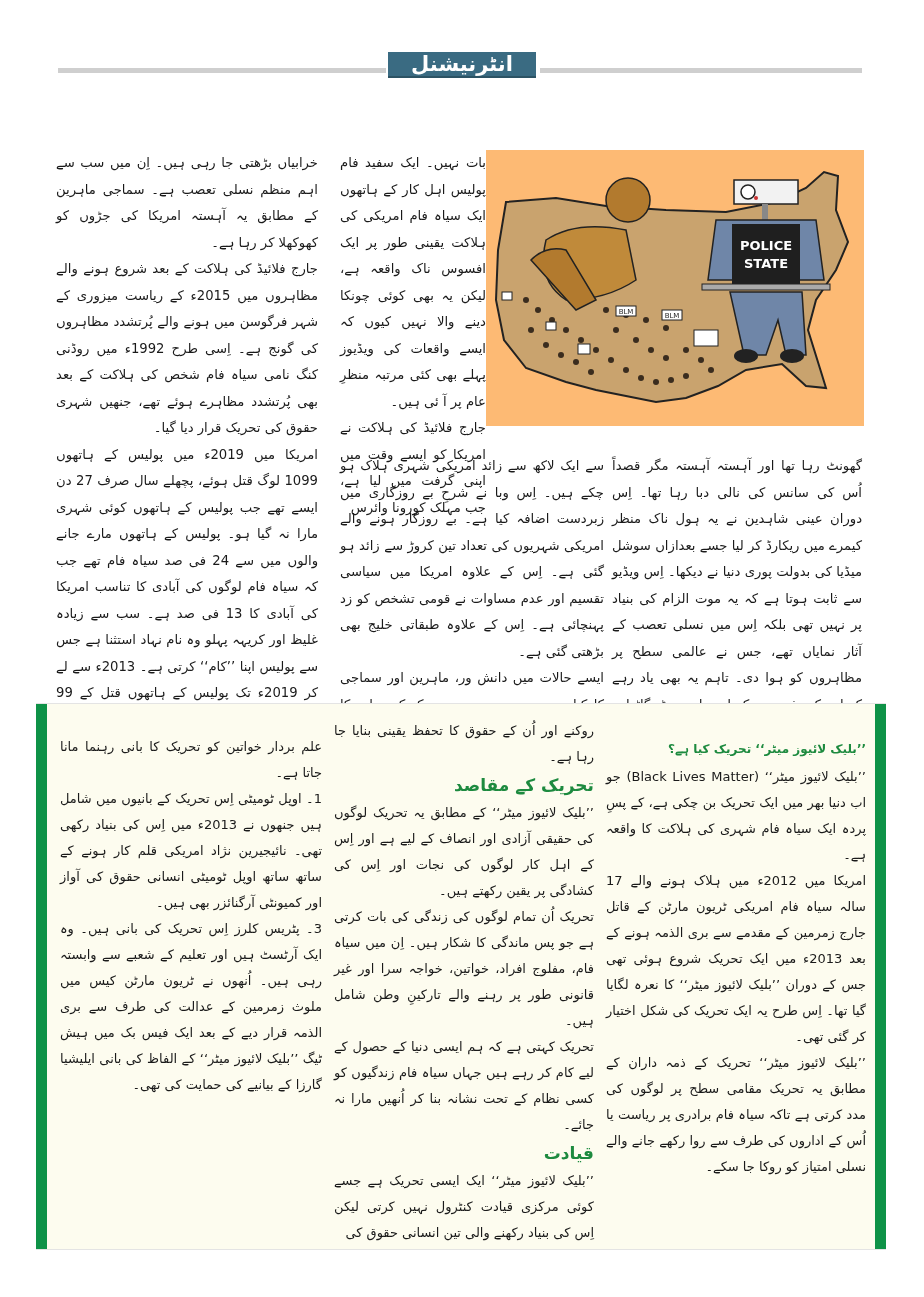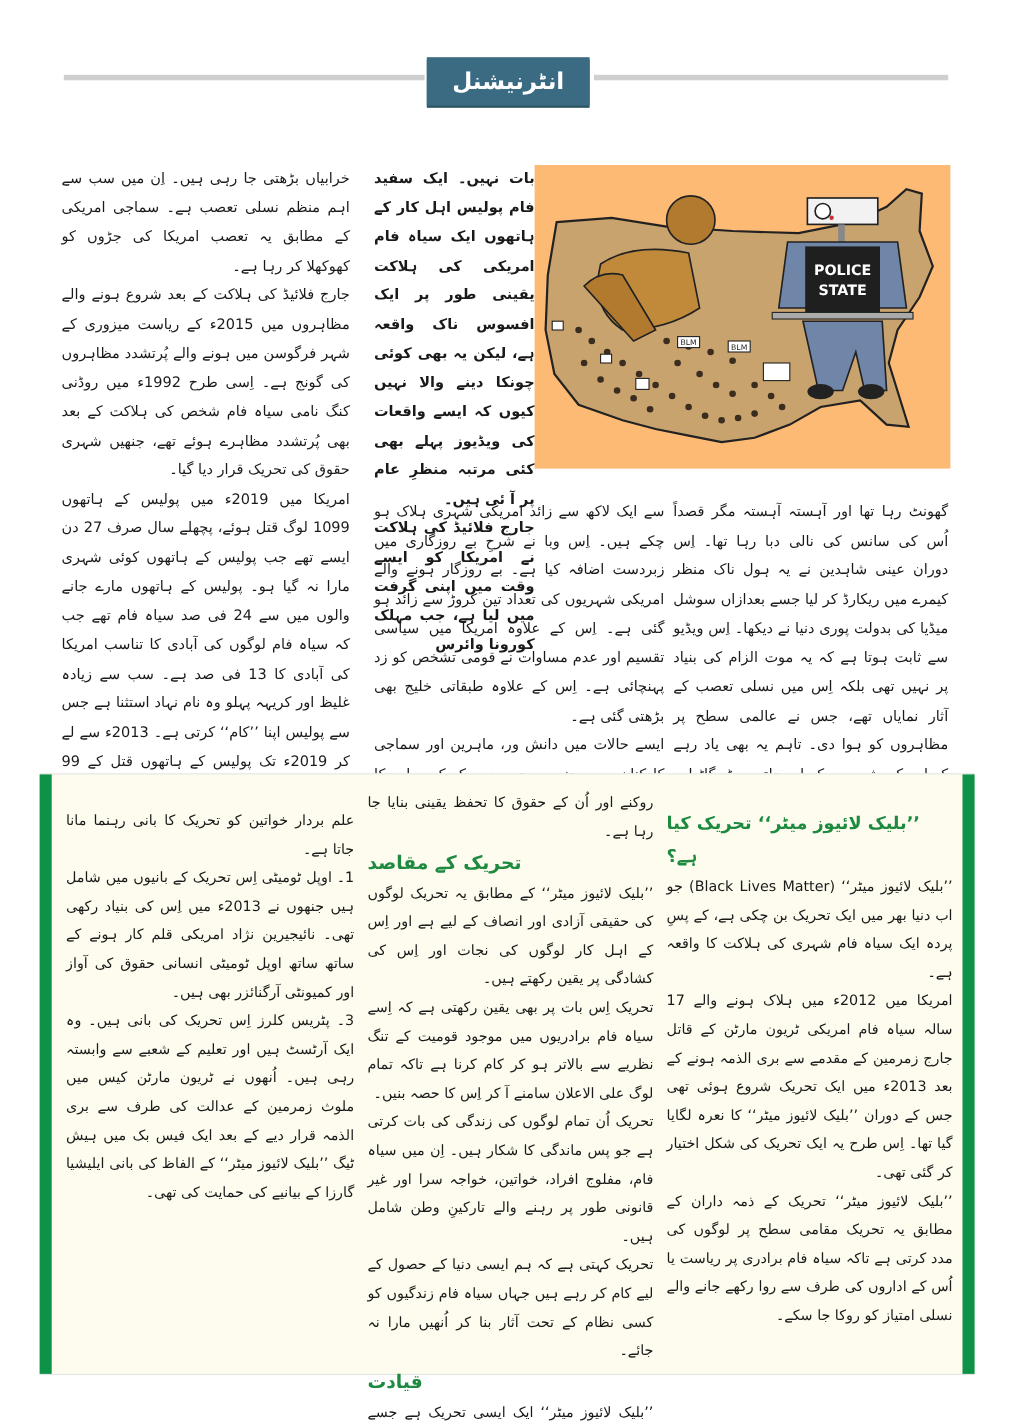--- a/index.html
+++ b/index.html
@@ -4,31 +4,31 @@
 <style>
   html, body { margin: 0; padding: 0; }
   body {
     width: 924px; height: 1297px; background: #ffffff; position: relative; overflow: hidden;
     font-family: "DejaVu Sans", sans-serif; color: #1a1a1a;
   }
   .header-rule { position: absolute; top: 68px; height: 5px; background: #cfcfcf; }
   .header-rule.left { left: 58px; width: 328px; }
   .header-rule.right { left: 540px; width: 322px; }
   .section-tag {
-    position: absolute; left: 388px; top: 52px; width: 148px; height: 44px;
+    position: absolute; left: 388px; top: 52px; width: 148px; height: 24px;
     background: #3a6b82; color: #fff; display: flex; align-items: center; justify-content: center;
     font-size: 21px; font-weight: bold; box-shadow: 0 2px 0 #2c5364;
   }
   .col {
     position: absolute; direction: rtl; text-align: justify; font-size: 13.2px; line-height: 26.5px;
     font-family: "DejaVu Sans", sans-serif;
   }
   .col p { margin: 0; }
   .col.top-left { left: 56px; top: 150px; width: 262px; }
-  .col.top-mid-narrow { left: 340px; top: 150px; width: 146px; font-weight: bold; }
+  .col.top-mid-narrow { left: 340px; top: 150px; width: 146px; }
   .col.top-mid { left: 340px; top: 453px; width: 264px; }
   .col.top-right { left: 612px; top: 453px; width: 250px; }
 
   .illustration {
     position: absolute; left: 486px; top: 150px; width: 378px; height: 276px;
     background: #fdba74;
   }
   .illustration svg { width: 100%; height: 100%; display: block; }
 
   .box {
@@ -36,33 +36,33 @@
     background: #fdfcef; border-top: 1px solid #e4e4e4; border-bottom: 1px solid #e4e4e4;
   }
   .box .bar { position: absolute; top: 0; bottom: 0; width: 11px; background: #0e9247; }
   .box .bar.l { left: 0; }
   .box .bar.r { right: 0; }
   .box .col { font-size: 13px; line-height: 26px; }
   .box .col.b-right { left: 570px; top: 30px; width: 260px; }
   .box .col.b-mid { left: 298px; top: 14px; width: 260px; }
   .box .col.b-left { left: 24px; top: 30px; width: 262px; }
   .box h3 {
-    margin: 0; color: #1d8a3f; font-size: 16px; font-weight: bold; line-height: 30px; text-align: left;
+    margin: 0; color: #1d8a3f; font-size: 12px; font-weight: bold; line-height: 30px; text-align: right;
   }
   .box h3.sub { font-size: 17px; }
 </style>
 </head>
 <body>
 
 <div class="header-rule left"></div>
 <div class="section-tag">انٹرنیشنل</div>
 <div class="header-rule right"></div>
 
 <div class="col top-left">
-  <p>خرابیاں بڑھتی جا رہی ہیں۔ اِن میں سب سے اہم منظم نسلی تعصب ہے۔ سماجی امریکی کے مطابق یہ تعصب امریکا کی جڑوں کو کھوکھلا کر رہا ہے۔</p>
+  <p>خرابیاں بڑھتی جا رہی ہیں۔ اِن میں سب سے اہم منظم نسلی تعصب ہے۔ سماجی ماہرین کے مطابق یہ آہستہ امریکا کی جڑوں کو کھوکھلا کر رہا ہے۔</p>
   <p>جارج فلائیڈ کی ہلاکت کے بعد شروع ہونے والے مظاہروں میں 2015ء کے ریاست میزوری کے شہر فرگوسن میں ہونے والے پُرتشدد مظاہروں کی گونج ہے۔ اِسی طرح 1992ء میں روڈنی کنگ نامی سیاہ فام شخص کی ہلاکت کے بعد بھی پُرتشدد مظاہرے ہوئے تھے، جنھیں شہری حقوق کی تحریک قرار دیا گیا۔</p>
   <p>امریکا میں 2019ء میں پولیس کے ہاتھوں 1099 لوگ قتل ہوئے، پچھلے سال صرف 27 دن ایسے تھے جب پولیس کے ہاتھوں کوئی شہری مارا نہ گیا ہو۔ پولیس کے ہاتھوں مارے جانے والوں میں سے 24 فی صد سیاہ فام تھے جب کہ سیاہ فام لوگوں کی آبادی کا تناسب امریکا کی آبادی کا 13 فی صد ہے۔ سب سے زیادہ غلیظ اور کریہہ پہلو وہ نام نہاد استثنا ہے جس سے پولیس اپنا ’’کام‘‘ کرتی ہے۔ 2013ء سے لے کر 2019ء تک پولیس کے ہاتھوں قتل کے 99 فیصد مقدمات میں کسی پولیس والے کو کوئی سزا نہیں ہوئی۔</p>
   <p>یہ ہے وہ پس منظر جس کو مدِنظر رکھتے ہوئے موجودہ عوامی ردِعمل کو دیکھنا چاہیے کیوں کہ یہی اِس کی اصل وجہ ہے۔ جارج فلائیڈ کا قتل تابوت</p>
 </div>
 
 <div class="col top-mid-narrow">
   <p>بات نہیں۔ ایک سفید فام پولیس اہل کار کے ہاتھوں ایک سیاہ فام امریکی کی ہلاکت یقینی طور پر ایک افسوس ناک واقعہ ہے، لیکن یہ بھی کوئی چونکا دینے والا نہیں کیوں کہ ایسے واقعات کی ویڈیوز پہلے بھی کئی مرتبہ منظرِ عام پر آ ئی ہیں۔</p>
   <p>جارج فلائیڈ کی ہلاکت نے امریکا کو ایسے وقت میں اپنی گرفت میں لیا ہے، جب مہلک کورونا وائرس</p>
 </div>
 
@@ -154,23 +154,22 @@
     <p>’’بلیک لائیوز میٹر‘‘ (Black Lives Matter) جو اب دنیا بھر میں ایک تحریک بن چکی ہے، کے پسِ پردہ ایک سیاہ فام شہری کی ہلاکت کا واقعہ ہے۔</p>
     <p>امریکا میں 2012ء میں ہلاک ہونے والے 17 سالہ سیاہ فام امریکی ٹریون مارٹن کے قاتل جارج زمرمین کے مقدمے سے بری الذمہ ہونے کے بعد 2013ء میں ایک تحریک شروع ہوئی تھی جس کے دوران ’’بلیک لائیوز میٹر‘‘ کا نعرہ لگایا گیا تھا۔ اِس طرح یہ ایک تحریک کی شکل اختیار کر گئی تھی۔</p>
     <p>’’بلیک لائیوز میٹر‘‘ تحریک کے ذمہ داران کے مطابق یہ تحریک مقامی سطح پر لوگوں کی مدد کرتی ہے تاکہ سیاہ فام برادری پر ریاست یا اُس کے اداروں کی طرف سے روا رکھے جانے والے نسلی امتیاز کو روکا جا سکے۔</p>
 
   </div>
 
   <div class="col b-mid">
     <p>روکنے اور اُن کے حقوق کا تحفظ یقینی بنایا جا رہا ہے۔</p>
     <h3 class="sub">تحریک کے مقاصد</h3>
     <p>’’بلیک لائیوز میٹر‘‘ کے مطابق یہ تحریک لوگوں کی حقیقی آزادی اور انصاف کے لیے ہے اور اِس کے اہل کار لوگوں کی نجات اور اِس کی کشادگی پر یقین رکھتے ہیں۔</p>
-    <p>تحریک اِس بات پر بھی یقین رکھتی ہے کہ اِسے سیاہ فام برادریوں میں موجود قومیت کے تنگ نظریے سے بالاتر ہو کر کام کرنا ہے تاکہ تمام لوگ علی الاعلان سامنے آ کر اِس کا حصہ بنیں۔</p>
     <p>تحریک اُن تمام لوگوں کی زندگی کی بات کرتی ہے جو پس ماندگی کا شکار ہیں۔ اِن میں سیاہ فام، مفلوج افراد، خواتین، خواجہ سرا اور غیر قانونی طور پر رہنے والے تارکینِ وطن شامل ہیں۔</p>
-    <p>تحریک کہتی ہے کہ ہم ایسی دنیا کے حصول کے لیے کام کر رہے ہیں جہاں سیاہ فام زندگیوں کو کسی نظام کے تحت آثار بنا کر اُنھیں مارا نہ جائے۔</p>
+    <p>تحریک کہتی ہے کہ ہم ایسی دنیا کے حصول کے لیے کام کر رہے ہیں جہاں سیاہ فام زندگیوں کو کسی نظام کے تحت نشانہ بنا کر اُنھیں مارا نہ جائے۔</p>
     <h3 class="sub">قیادت</h3>
     <p>’’بلیک لائیوز میٹر‘‘ ایک ایسی تحریک ہے جسے کوئی مرکزی قیادت کنٹرول نہیں کرتی لیکن اِس کی بنیاد رکھنے والی تین انسانی حقوق کی</p>
   </div>
 
   <div class="col b-left">
     <p>علم بردار خواتین کو تحریک کا بانی رہنما مانا جاتا ہے۔</p>
     <p>1۔ اوپل ٹومیٹی اِس تحریک کے بانیوں میں شامل ہیں جنھوں نے 2013ء میں اِس کی بنیاد رکھی تھی۔ نائیجیرین نژاد امریکی قلم کار ہونے کے ساتھ ساتھ اوپل ٹومیٹی انسانی حقوق کی آواز اور کمیونٹی آرگنائزر بھی ہیں۔</p>
     <p>3۔ پٹریس کلرز اِس تحریک کی بانی ہیں۔ وہ ایک آرٹسٹ ہیں اور تعلیم کے شعبے سے وابستہ رہی ہیں۔ اُنھوں نے ٹریون مارٹن کیس میں ملوث زمرمین کے عدالت کی طرف سے بری الذمہ قرار دیے کے بعد ایک فیس بک میں ہیش ٹیگ ’’بلیک لائیوز میٹر‘‘ کے الفاظ کی بانی ایلیشیا گارزا کے بیانیے کی حمایت کی تھی۔</p>
   </div>
 </div>

